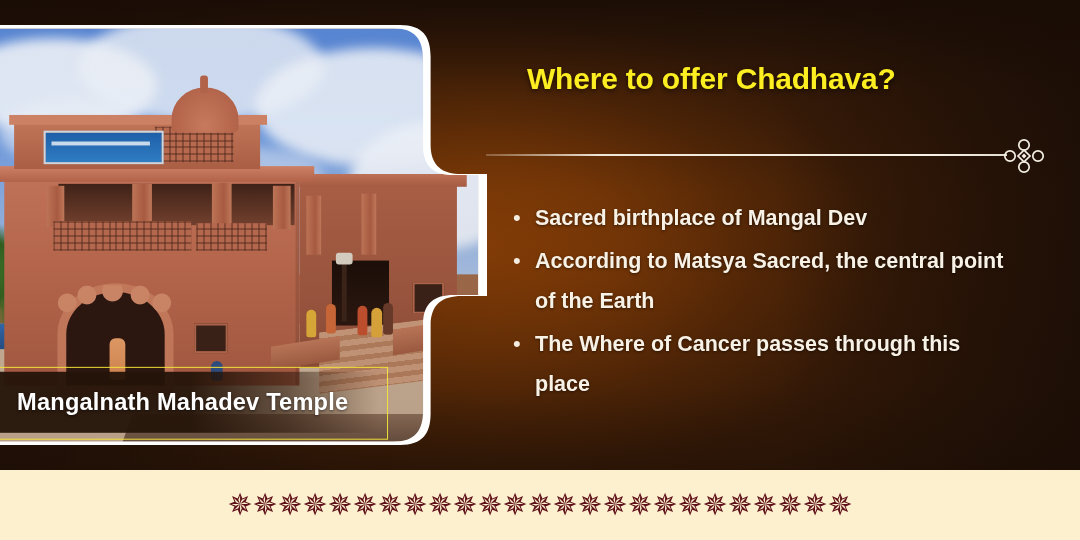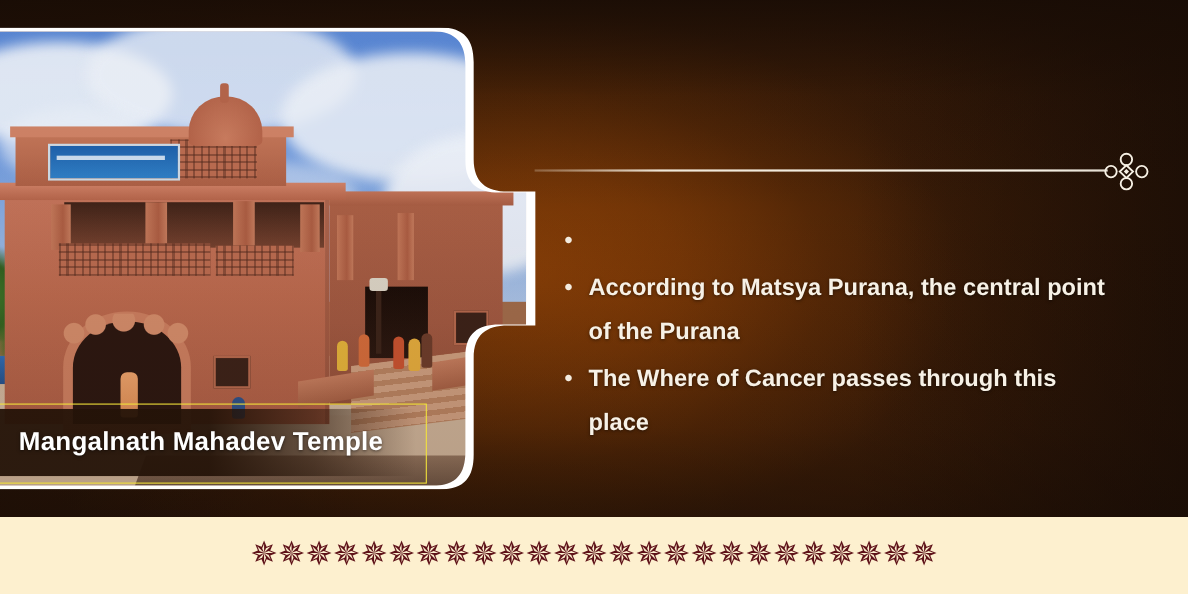--- a/index.html
+++ b/index.html
@@ -381,44 +381,46 @@
         <div class="photo-tint"></div>
 
         <div class="caption-box">
           <span class="caption-text">Mangalnath Mahadev Temple</span>
         </div>
         <div class="caption-outline"></div>
       </div>
     </div>
   </div>
 
+  <div class="headline">Where to offer Chadhava?</div>
 
   <div class="divider-row">
     <div class="divider-line"></div>
     <div class="divider-orn">
       <svg viewBox="0 0 44 36" width="44" height="36" aria-hidden="true">
         <g fill="none" stroke="#f6f0e4" stroke-width="1.7">
           <circle cx="22" cy="7" r="5.2"></circle>
           <circle cx="22" cy="29" r="5.2"></circle>
           <circle cx="8" cy="18" r="5.2"></circle>
           <circle cx="36" cy="18" r="5.2"></circle>
           <path d="M22 12.2 L28 18 L22 23.8 L16 18 Z"></path>
         </g>
         <path d="M22 15.6 L24.4 18 L22 20.4 L19.6 18 Z" fill="#f6f0e4"></path>
       </svg>
     </div>
   </div>
 
   <div class="bullets">
     <div class="bullet">
       <span class="bullet-dot">•</span>
+      <span class="bullet-text">Sacred birthplace of Mangal Dev</span>
     </div>
     <div class="bullet">
       <span class="bullet-dot">•</span>
-      <span class="bullet-text">According to Matsya Purana, the central point of the Purana</span>
+      <span class="bullet-text">According to Matsya Sacred, the central point of the Earth</span>
     </div>
     <div class="bullet">
       <span class="bullet-dot">•</span>
       <span class="bullet-text">The Where of Cancer passes through this place</span>
     </div>
   </div>
 
   <div class="band">
     <div class="band-flowers" id="band-flowers">
         <span class="flower">✵</span>

